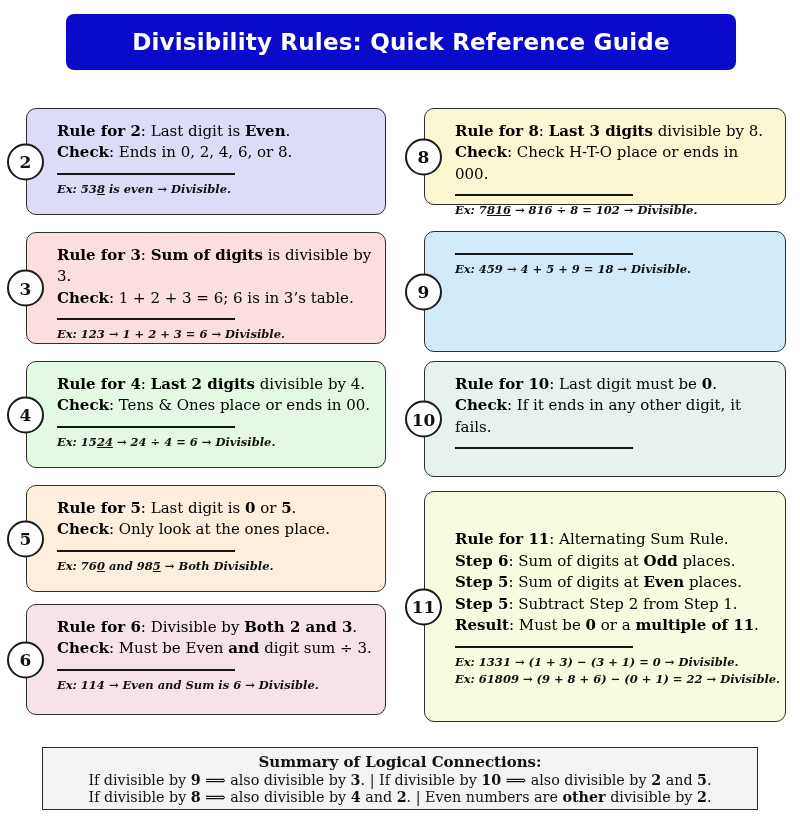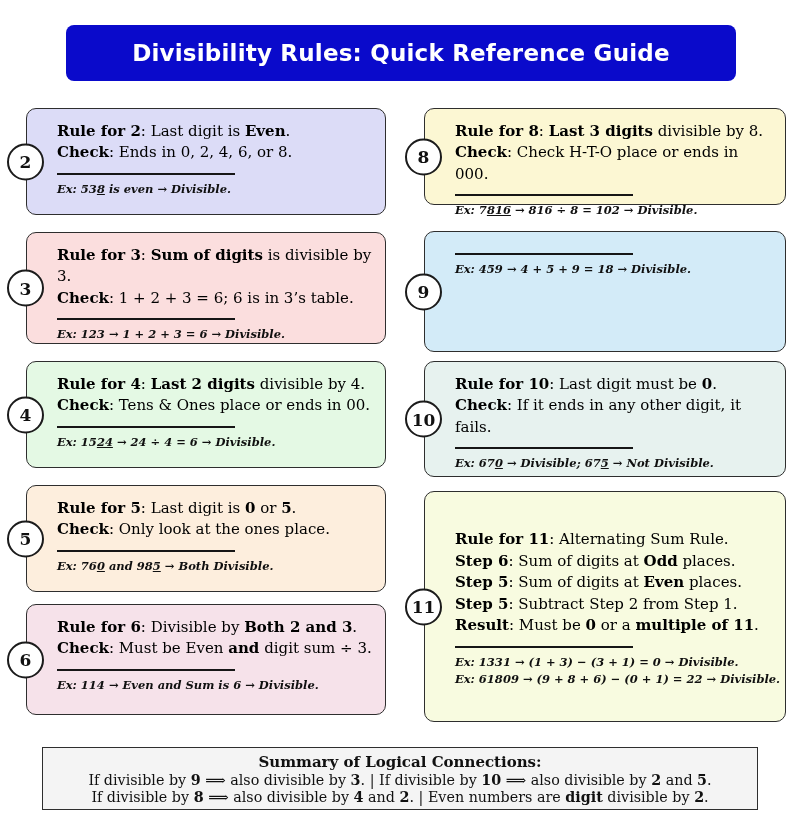--- a/index.html
+++ b/index.html
@@ -6,21 +6,21 @@
   .page{
     position:relative;
     width:800px;height:822px;
     background:#ffffff;
     font-family:"DejaVu Serif","Liberation Serif",serif;
     color:#111;
     overflow:hidden;
   }
   
   .header{
-    position:absolute;left:66px;top:25px;width:670px;height:56px;
+    position:absolute;left:66px;top:14px;width:670px;height:56px;
     border-radius:8px;
     display:flex;align-items:center;justify-content:center;
   }
   .header .title{
     font-family:"DejaVu Sans","Liberation Sans",sans-serif;
     font-weight:bold;font-size:23px;color:#ffffff;letter-spacing:0.2px;
   }
   
   .card{
     position:absolute;
@@ -137,34 +137,31 @@
     <div class="badge">9</div>
     <div class="divider"></div>
     <div class="examples">
           <div class="example">Ex: 459 → 4 + 5 + 9 = 18 → Divisible.</div>
         </div>
   </div>
       <div class="card pos-10" style="background: rgb(231, 242, 239);">
     <div class="badge">10</div>
     <div class="body-text"><b>Rule for 10</b>: Last digit must be <b>0</b>.<br><b>Check</b>: If it ends in any other digit, it fails.</div>
     <div class="divider"></div>
-    <div class="examples">
-          <div class="example">Ex: 67<u>0</u> → Divisible; 67<u>5</u> → Not Divisible.</div>
-        </div>
   </div>
       <div class="card pos-11 center-v" style="background: rgb(248, 251, 224);">
     <div class="badge">11</div>
     <div class="body-text"><b>Rule for 11</b>: Alternating Sum Rule.<br><b>Step 6</b>: Sum of digits at <b>Odd</b> places.<br><b>Step 5</b>: Sum of digits at <b>Even</b> places.<br><b>Step 5</b>: Subtract Step 2 from Step 1.<br><b>Result</b>: Must be <b>0</b> or a <b>multiple of 11</b>.</div>
     <div class="divider"></div>
     <div class="examples">
           <div class="example">Ex: 1331 → (1 + 3) − (3 + 1) = 0 → Divisible.</div>
           <div class="example">Ex: 61809 → (9 + 8 + 6) − (0 + 1) = 22 → Divisible.</div>
         </div>
   </div>
     </div>
 
   <div class="summary">
     <div class="s-title">Summary of Logical Connections:</div>
     <div class="s-line">If divisible by <b>9</b> ⟹ also divisible by <b>3</b>. | If divisible by <b>10</b> ⟹ also divisible by <b>2</b> and <b>5</b>.</div>
-    <div class="s-line">If divisible by <b>8</b> ⟹ also divisible by <b>4</b> and <b>2</b>. | Even numbers are <b>digit</b> divisible by <b>2</b>.</div>
+    <div class="s-line">If divisible by <b>8</b> ⟹ also divisible by <b>4</b> and <b>2</b>. | Even numbers are <b>other</b> divisible by <b>2</b>.</div>
   </div>
 
 </div>
 
 </body></html>

